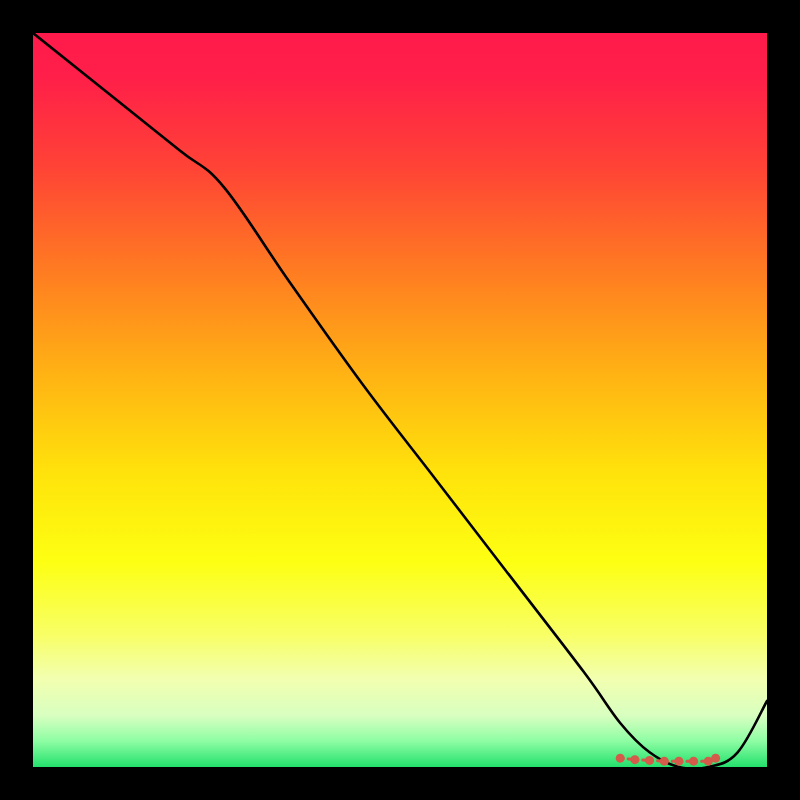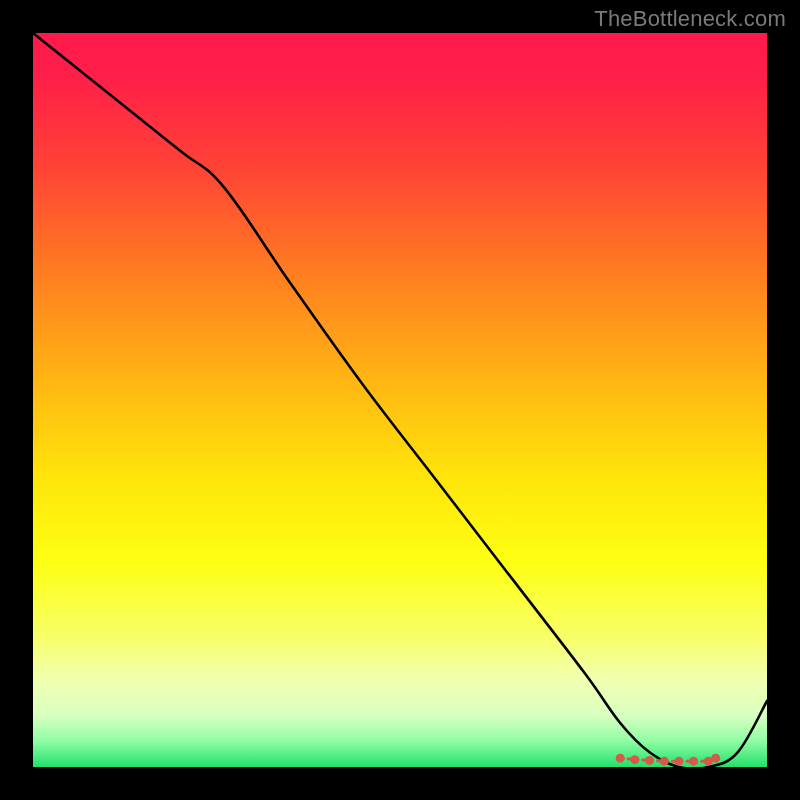--- a/index.html
+++ b/index.html
@@ -39,21 +39,20 @@
   }
   svg.curve {
     position: absolute;
     inset: 0;
   }
 </style>
 </head>
 <body>
 
 <div class="chart-container">
-  <div class="watermark">TheBottleneck.com</div>
   <div class="plot-area">
     <svg class="gradient-bg" viewBox="0 0 734 734" preserveAspectRatio="none">
       <defs>
         <linearGradient id="bgGrad" x1="0" y1="0" x2="0" y2="1">
             <stop offset="0.00%" stop-color="#ff1a4b"></stop>
             <stop offset="6.00%" stop-color="#ff1f49"></stop>
             <stop offset="18.00%" stop-color="#ff4236"></stop>
             <stop offset="32.00%" stop-color="#ff7a22"></stop>
             <stop offset="46.00%" stop-color="#ffb114"></stop>
             <stop offset="60.00%" stop-color="#ffe30b"></stop>

